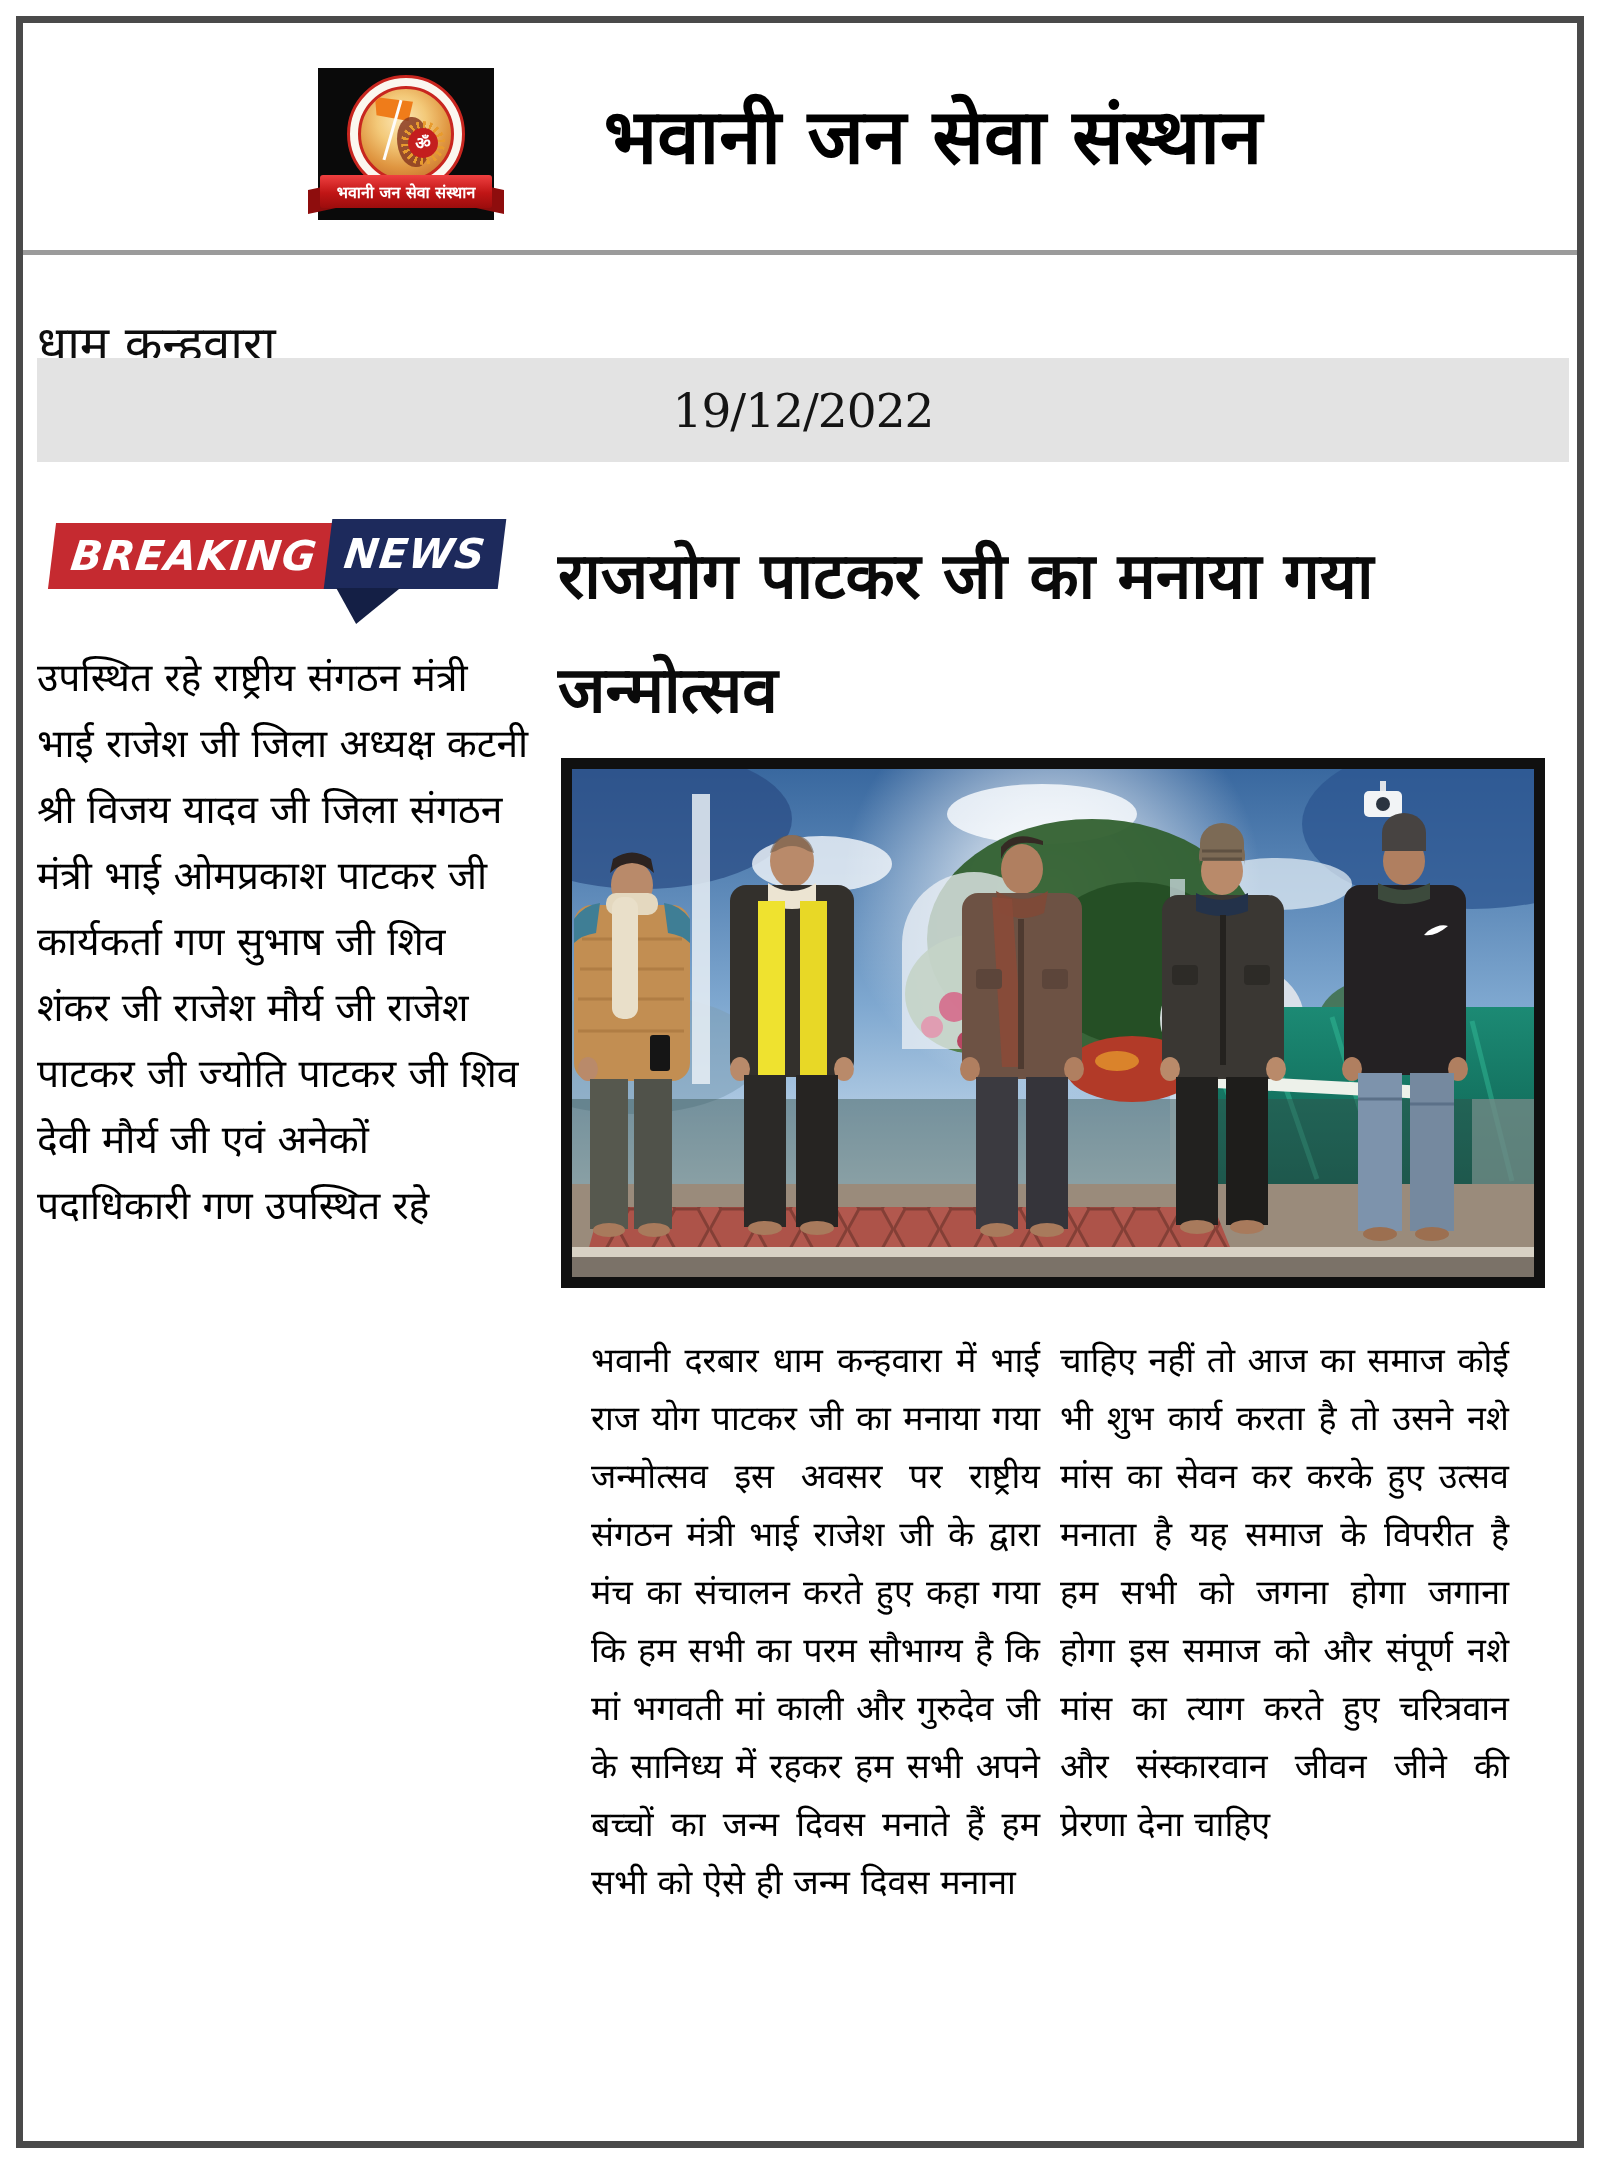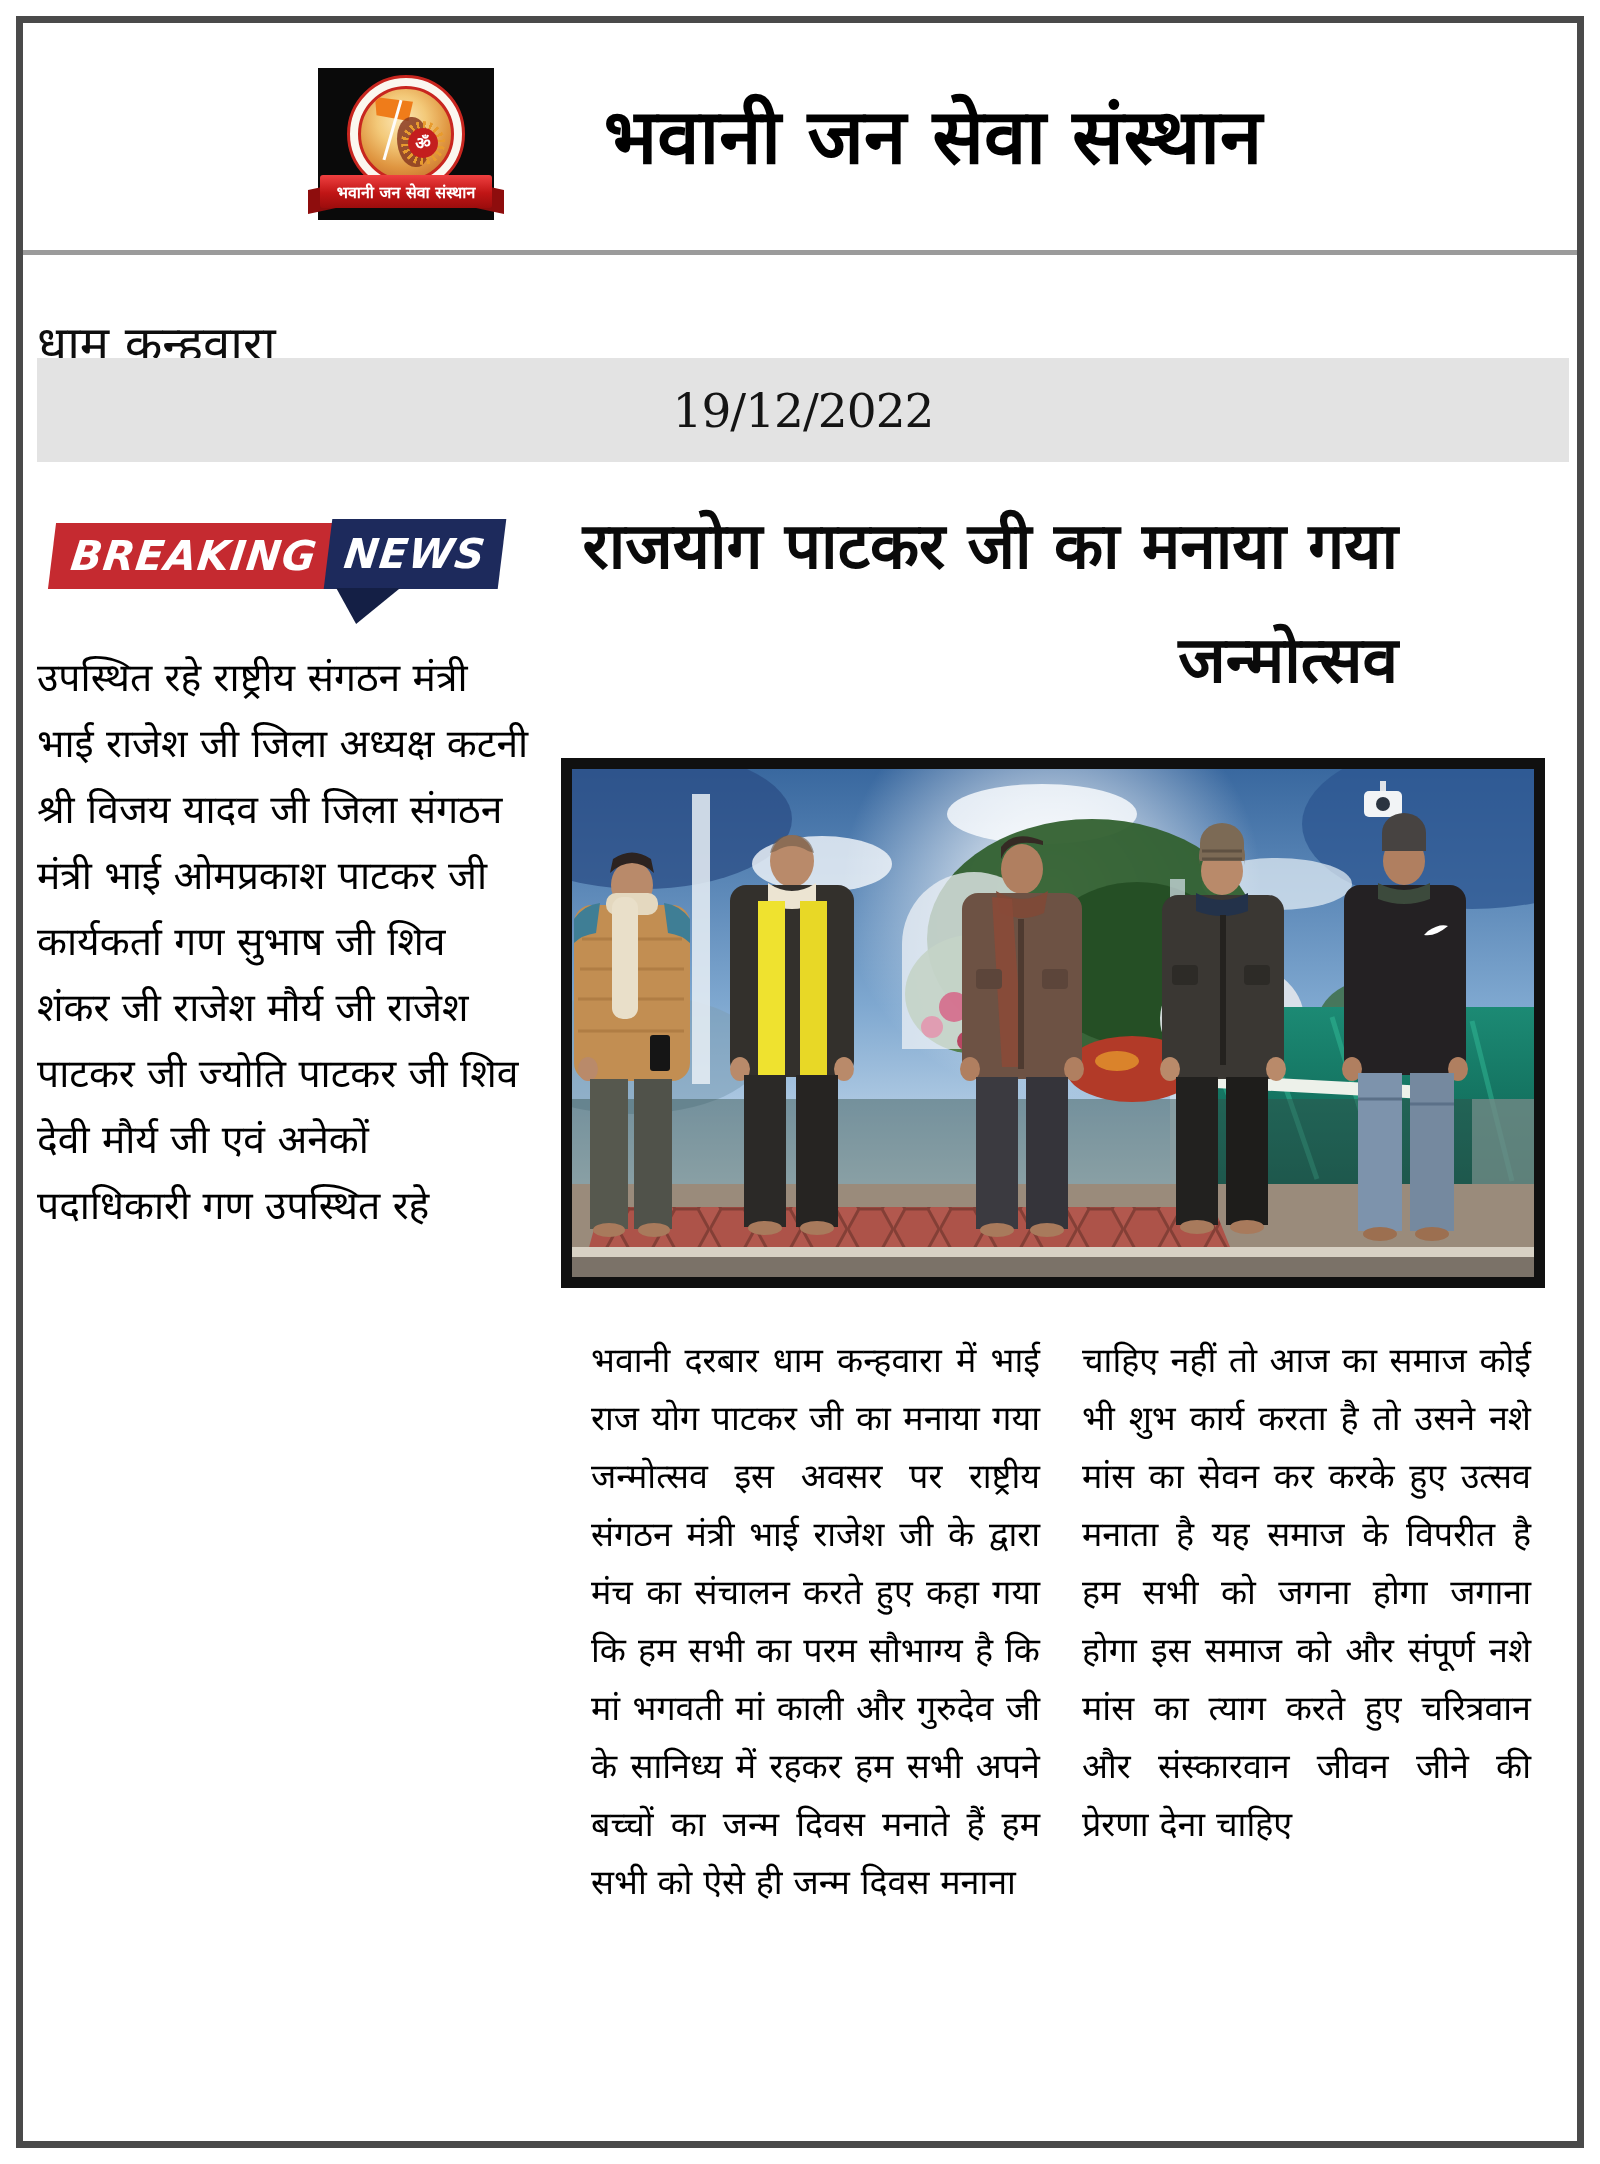--- a/index.html
+++ b/index.html
@@ -87,31 +87,31 @@
   }
 
   
   .side-article {
     position:absolute; left:14px; top:622px; width:492px;
     font-size:39px; line-height:66px; color:#000; text-align:left;
   }
 
   
   .headline {
-    position:absolute; left:535px; top:466px; width:840px;
-    font-size:64px; font-weight:bold; line-height:114px; color:#0a0a0a;text-align:right;
+    position:absolute; left:535px; top:496px; width:840px;
+    font-size:64px; font-weight:bold; line-height:114px; color:#0a0a0a;
   }
   .photo {
     position:absolute; left:538px; top:735px; width:984px; height:530px;
     border:11px solid #101010; box-sizing:border-box; background:#7fa8d0;
   }
   .photo svg { display:block; width:100%; height:100%; }
   .body-cols {
     position:absolute; left:568px; top:1308px; width:940px;
-    display:flex; gap:42px;
+    display:flex; gap:20px;
   }
   .body-col {
     width:449px; font-size:34px; line-height:58px; text-align:justify; color:#000;
   }
 </style>
 </head>
 <body>
 
 <div class="frame">
 

